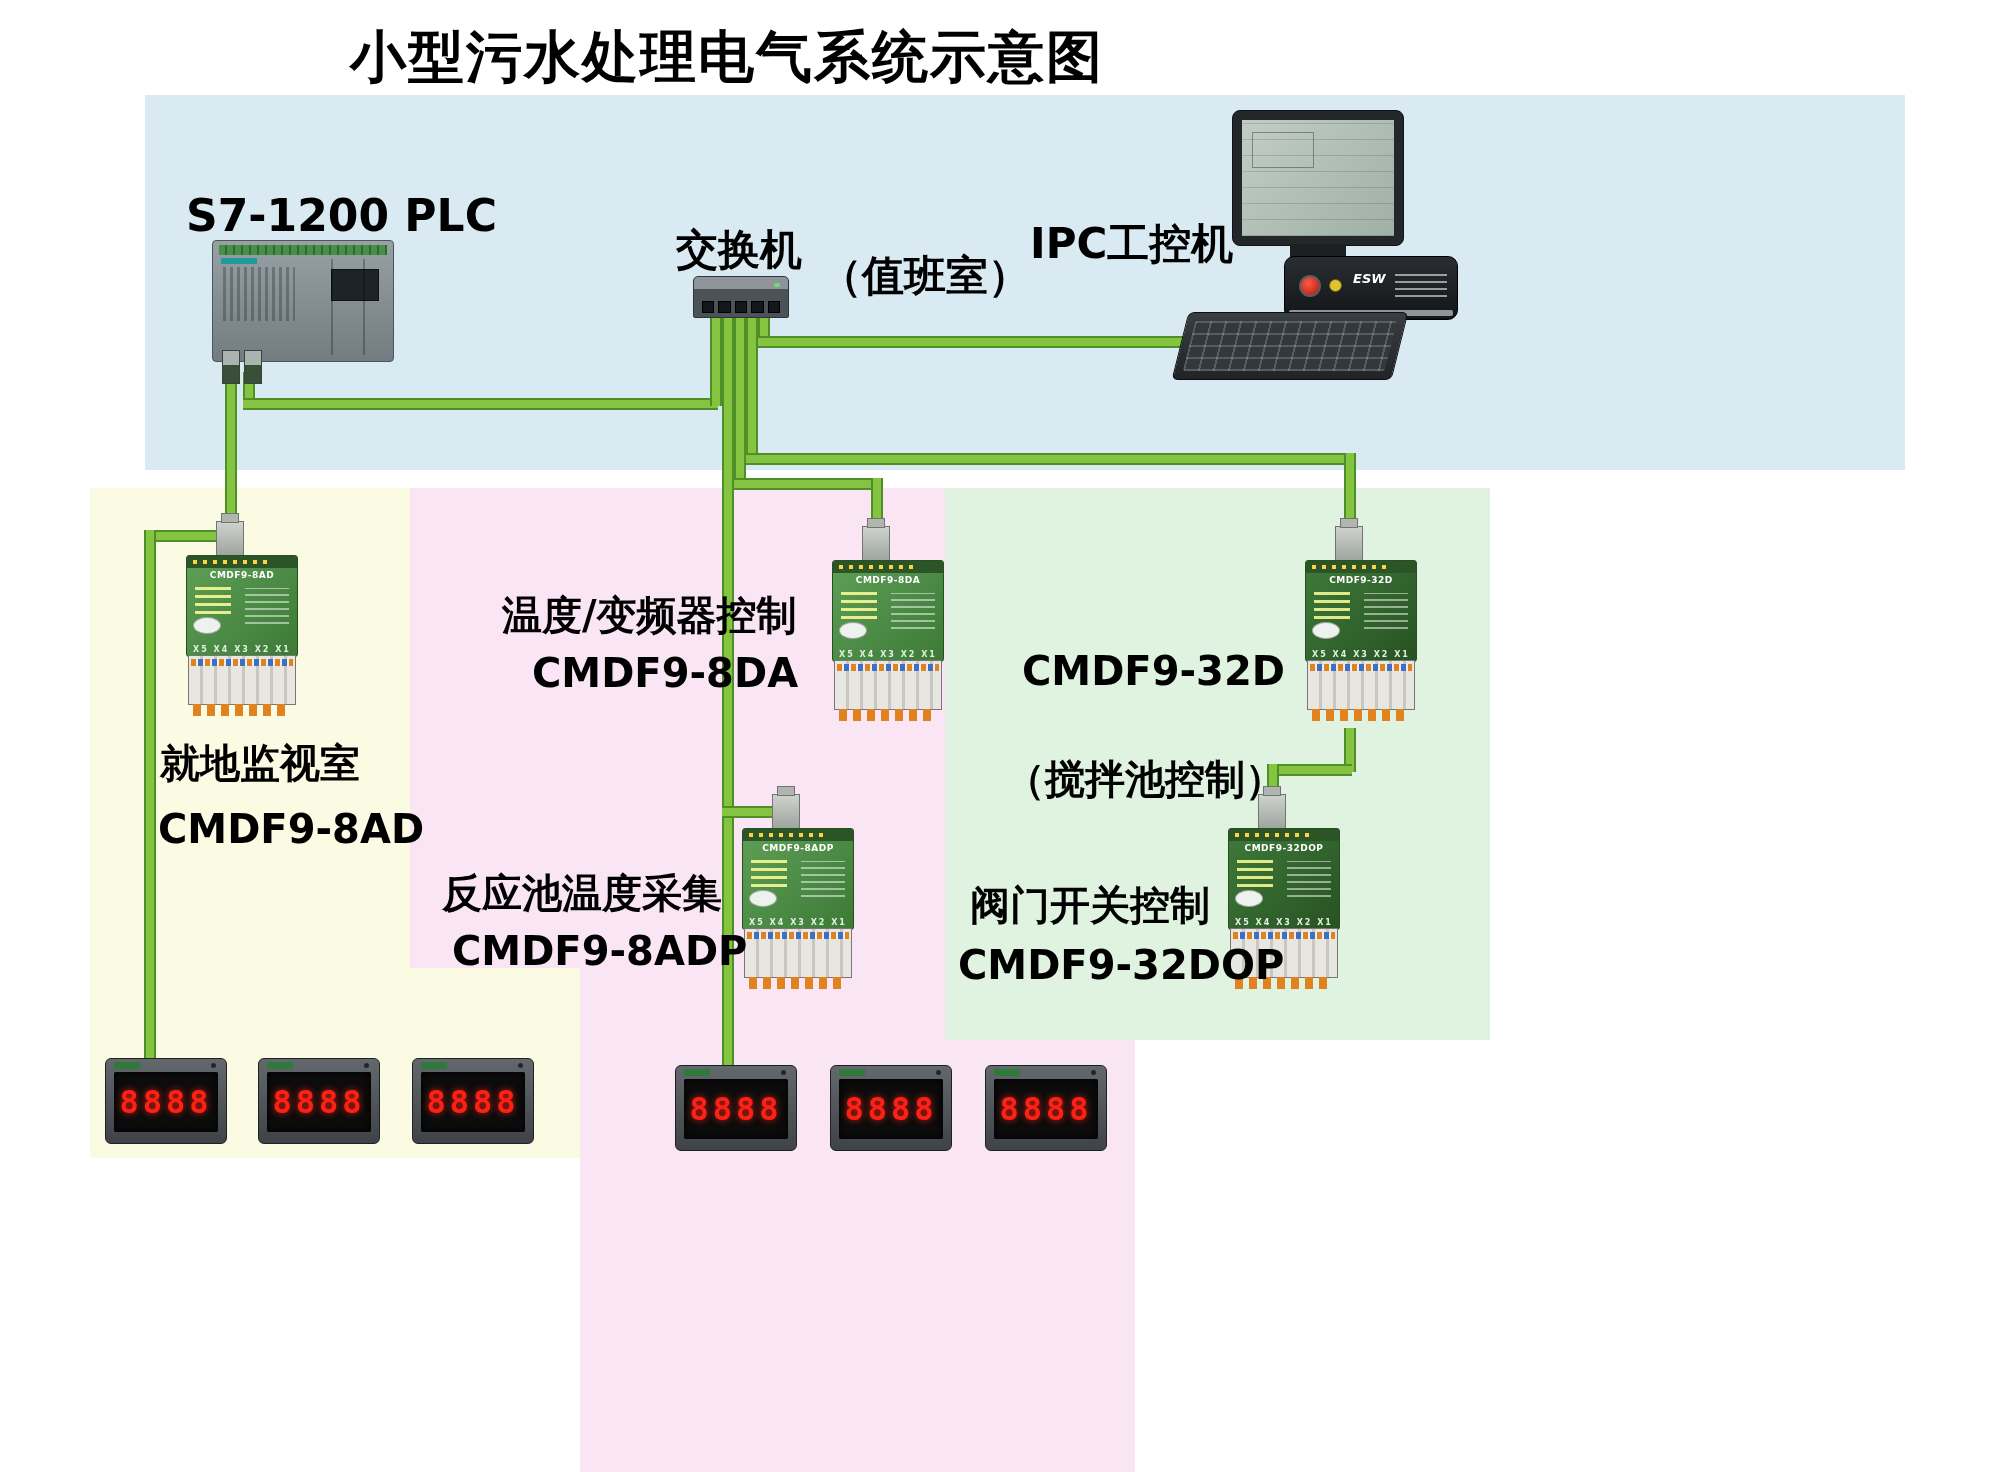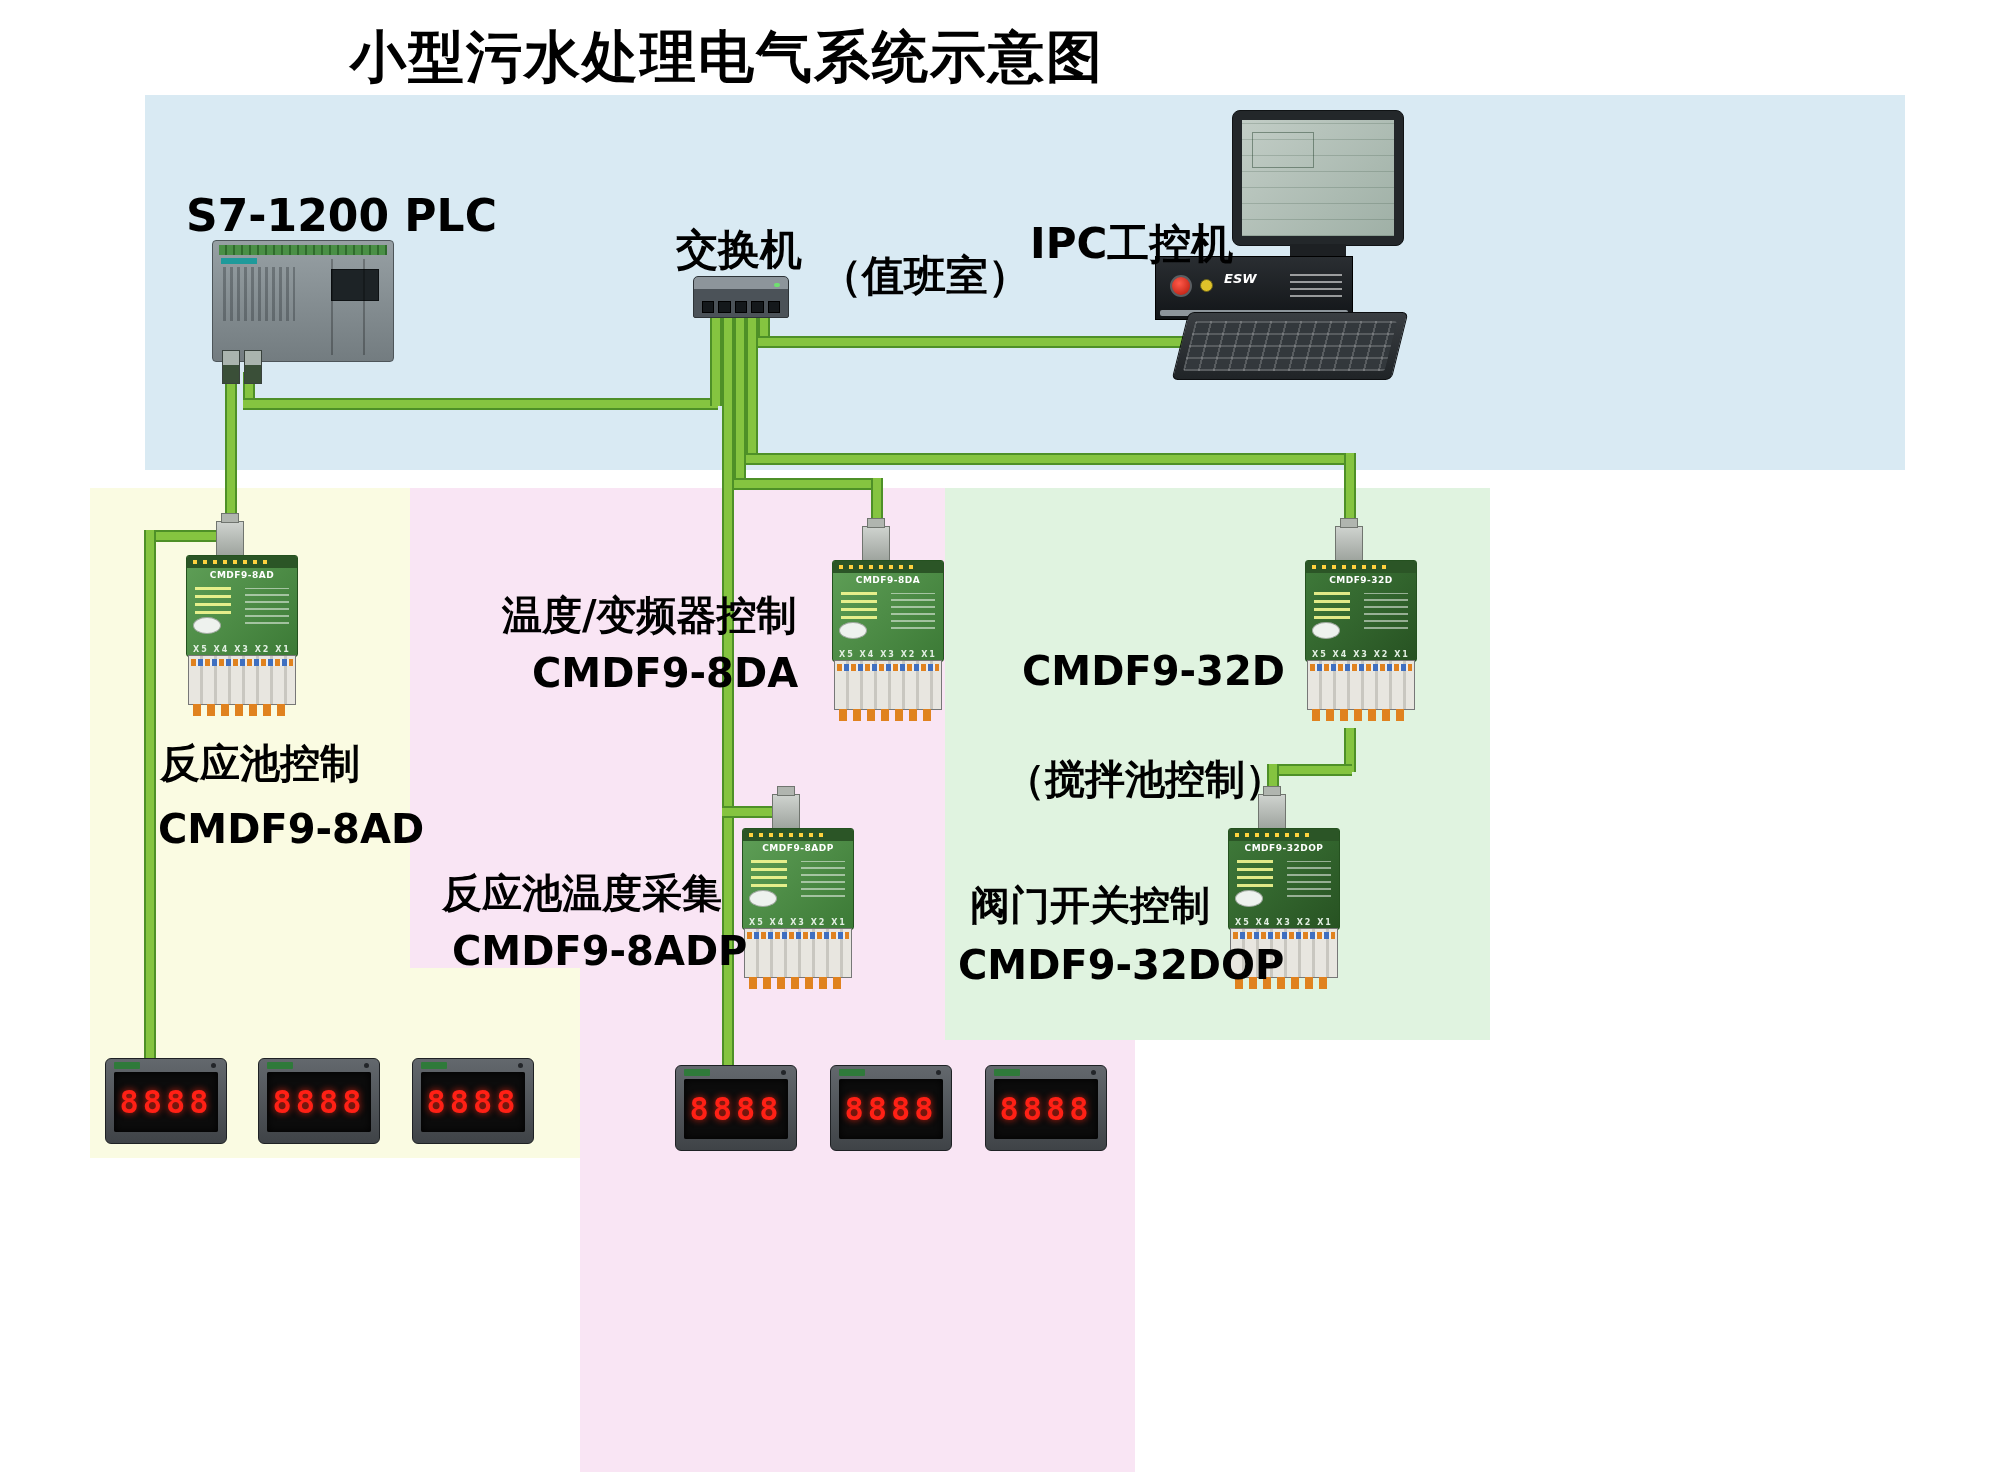--- a/index.html
+++ b/index.html
@@ -48,22 +48,22 @@
 
   
   .monitor{position:absolute;left:1232px;top:110px;width:170px;height:134px;z-index:2;
            background:#23272a;border:1px solid #101315;border-radius:8px;}
   .monitor .screen{position:absolute;inset:9px;background:linear-gradient(135deg,#c2cdc6,#9fb0a6);}
   .monitor .screen::before{content:'';position:absolute;inset:0;
            background:repeating-linear-gradient(0deg,rgba(30,60,40,.18) 0 1px,transparent 1px 16px);}
   .monitor .screen::after{content:'';position:absolute;left:10px;top:12px;width:60px;height:34px;
            border:1px solid rgba(30,60,40,.45);}
   .mstand{position:absolute;left:1290px;top:244px;width:56px;height:14px;background:#1d2023;z-index:2;}
-  .ipc-unit{position:absolute;left:1155px;top:256px;width:172px;height:62px;z-index:2;
-            background:linear-gradient(180deg,#2a2e32,#121518);border:1px solid #000;border-radius:0;padding-left:24px;}
+  .ipc-unit{position:absolute;left:1284px;top:256px;width:172px;height:62px;z-index:2;
+            background:linear-gradient(180deg,#2a2e32,#121518);border:1px solid #000;border-radius:10px;}
   .ipc-unit .btn-red{position:absolute;left:14px;top:18px;width:18px;height:18px;border-radius:50%;
             background:radial-gradient(circle at 40% 35%,#ff5a4a,#b31608);border:2px solid #5a5e62;}
   .ipc-unit .btn-yellow{position:absolute;left:44px;top:22px;width:11px;height:11px;border-radius:50%;
             background:#e0c22a;border:1px solid #6a621a;}
   .ipc-unit .esw{position:absolute;left:68px;top:14px;color:#fff;font-size:13px;font-weight:700;font-style:italic;}
   .ipc-unit::after{content:'';position:absolute;right:10px;top:16px;width:52px;height:24px;
             background:repeating-linear-gradient(0deg,rgba(255,255,255,.55) 0 2px,transparent 2px 7px);}
   .ipc-unit::before{content:'';position:absolute;left:4px;right:4px;bottom:3px;height:6px;background:#8d959b;border-radius:2px;}
   .keyboard{position:absolute;left:1180px;top:312px;width:218px;height:66px;z-index:2;
             background:linear-gradient(180deg,#3a3e42,#202427);border:1px solid #0c0e10;border-radius:6px;
@@ -277,21 +277,21 @@
     </div>
   </div>
 
   <div class="title">小型污水处理电气系统示意图</div>
 
   <div class="lbl" style="left:186px;top:190px;font-size:44px;">S7-1200  PLC</div>
   <div class="lbl" style="left:676px;top:222px;font-size:42px;">交换机</div>
   <div class="lbl" style="left:820px;top:248px;font-size:42px;">（值班室）</div>
   <div class="lbl" style="left:1030px;top:216px;font-size:42px;">IPC工控机</div>
 
-  <div class="lbl" style="left:160px;top:736px;">反应池控制</div>
+  <div class="lbl" style="left:160px;top:736px;">就地监视室</div>
   <div class="lbl" style="left:158px;top:806px;">CMDF9-8AD</div>
 
   <div class="lbl" style="left:502px;top:588px;text-align:right;">温度/变频器控制</div>
   <div class="lbl" style="left:532px;top:650px;">CMDF9-8DA</div>
   <div class="lbl" style="left:442px;top:866px;">反应池温度采集</div>
   <div class="lbl" style="left:452px;top:928px;">CMDF9-8ADP</div>
 
   <div class="lbl" style="left:1022px;top:648px;">CMDF9-32D</div>
   <div class="lbl" style="left:1005px;top:752px;">（搅拌池控制）</div>
   <div class="lbl" style="left:970px;top:878px;">阀门开关控制</div>

